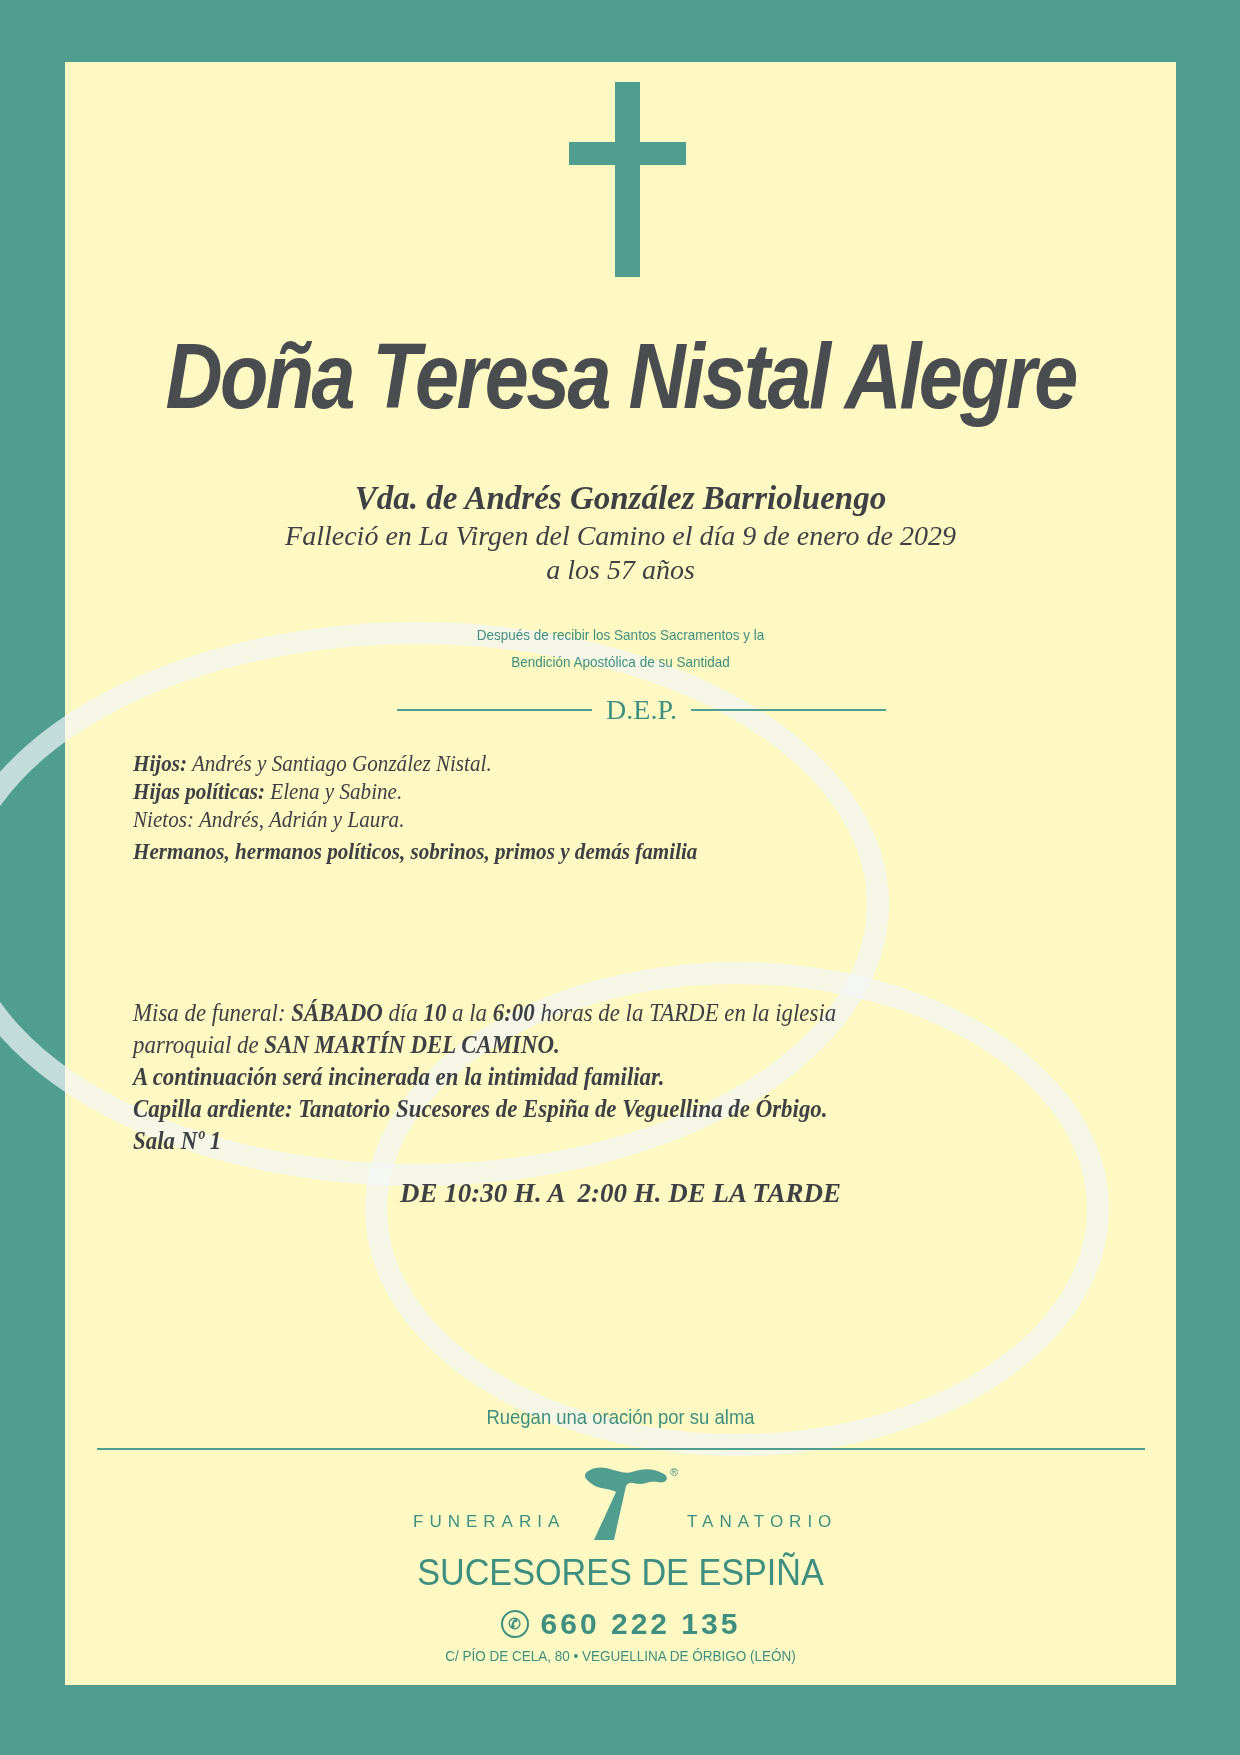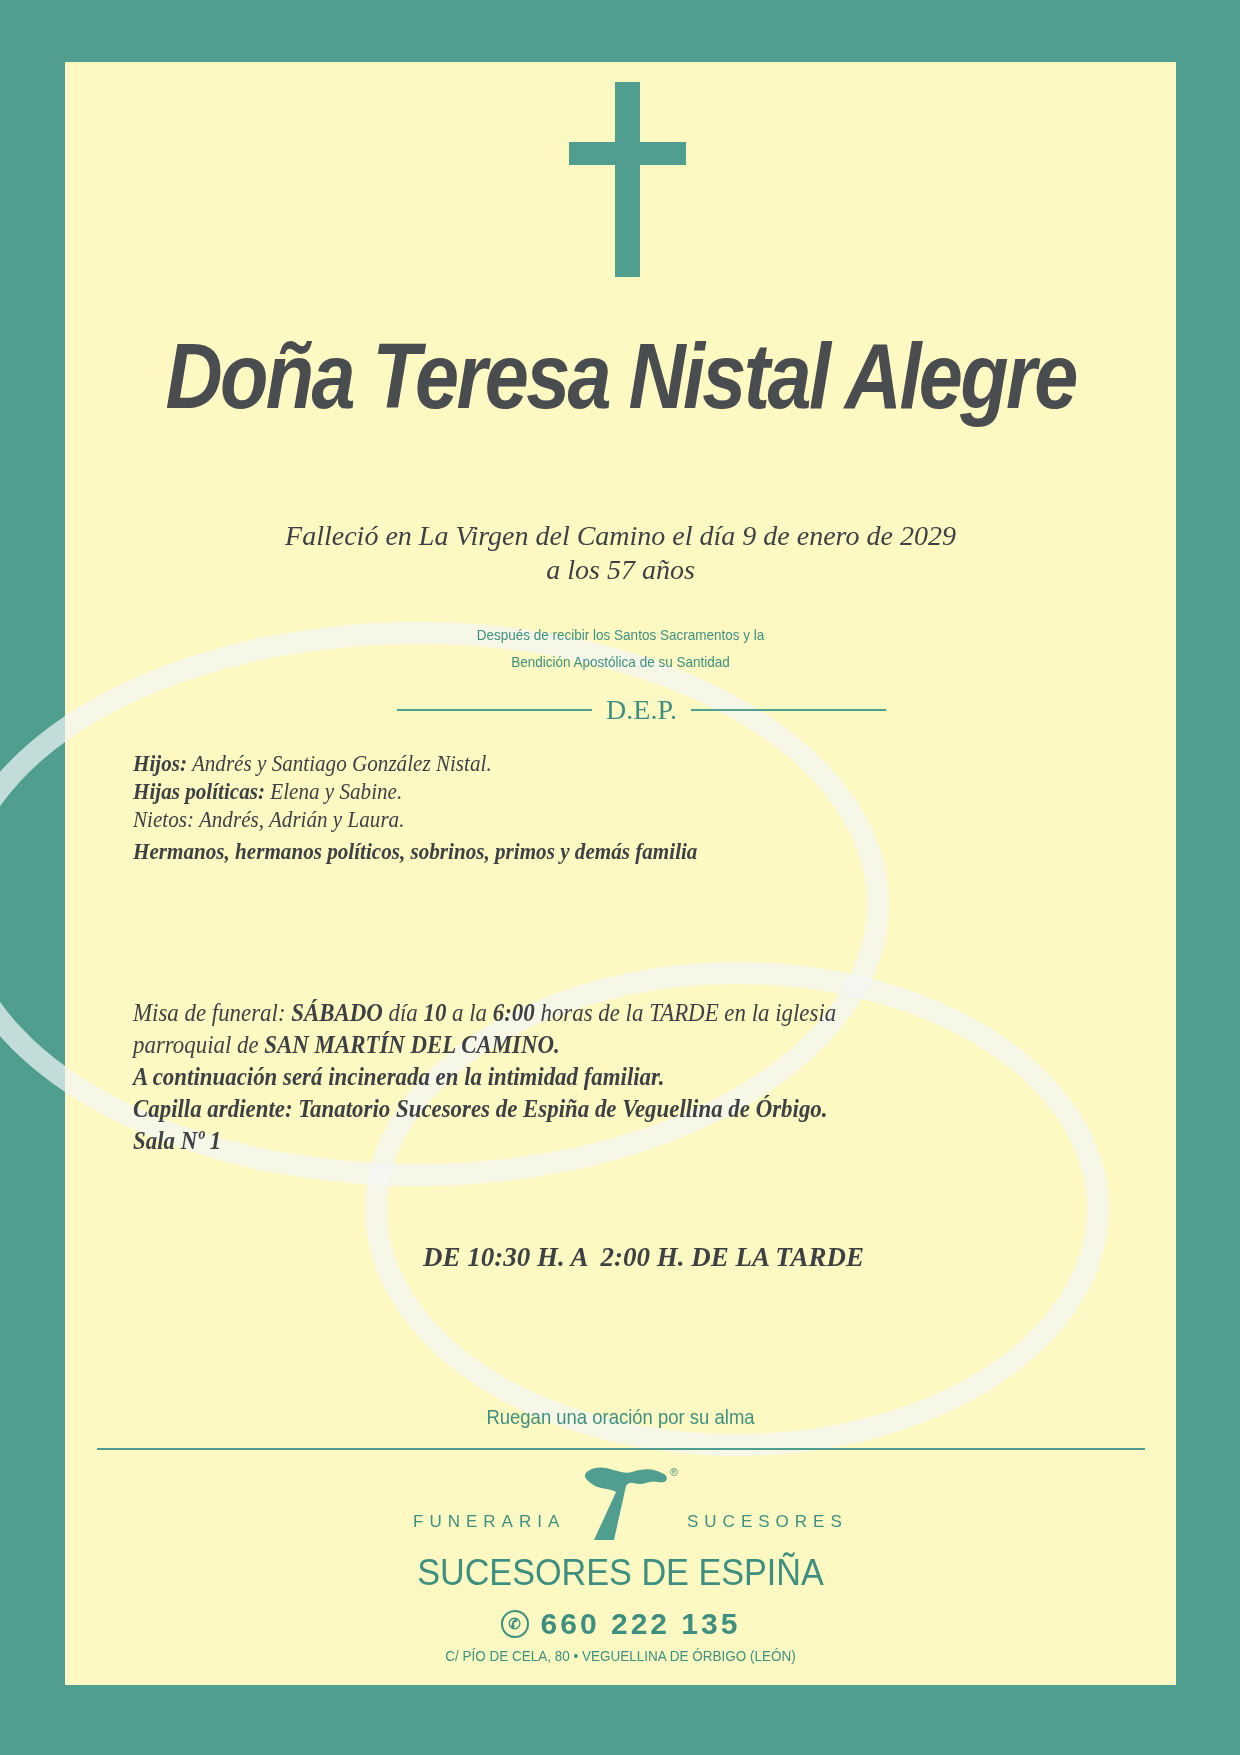--- a/index.html
+++ b/index.html
@@ -19,21 +19,21 @@
   .gs2{top:591px;}
   .dep-row{top:632px;display:flex;justify-content:center;align-items:center;padding-left:21px;}
   .dep-line{height:2px;width:195px;background:#4f9e90;}
   .dep{font-size:28px;color:#3f8f80;margin:0 14px;}
   .family{left:68px;font-style:italic;font-size:24px;color:#3e4144;transform:scaleX(0.88);transform-origin:left;white-space:nowrap;}
   .family b{font-weight:bold;}
   .f1{top:688px;} .f2{top:716px;} .f3{top:744px;} .f4{top:776px;}
   .misa{left:68px;font-style:italic;font-size:26px;color:#3e4144;transform:scaleX(0.88);transform-origin:left;white-space:nowrap;}
   .m1{top:936px;} .m2{top:968px;} .m3{top:1000px;} .m4{top:1032px;} .m5{top:1064px;}
   .recibe{font-style:italic;font-weight:bold;font-size:27px;color:#3e4144;white-space:pre;}
-  .r1{top:1134px;} .r2{top:1180px;margin-left:23px;} .r3{top:1194px;}
+  .r1{top:1134px;} .r2{top:1116px;} .r3{top:1194px;}
   .ruegan{top:1343px;font-family:"Liberation Sans",sans-serif;font-size:21px;color:#3f8f80;transform:scaleX(0.88);transform-origin:center;}
   .hr{left:32px;top:1386px;width:1048px;height:2px;background:#4f9e90;}
   .logo{left:505px;top:1400px;width:110px;height:82px;}
   .fun{top:1450px;font-family:"Liberation Sans",sans-serif;font-size:17px;letter-spacing:6px;color:#3f8f80;}
   .fun-l{left:348px;} .fun-r{left:622px;}
   .suc{top:1490px;font-family:"Liberation Sans",sans-serif;font-size:36px;color:#3f8f80;transform:scaleX(0.95);transform-origin:center;}
   .phone{top:1545px;display:flex;justify-content:center;align-items:center;font-family:"Liberation Sans",sans-serif;font-weight:bold;font-size:30px;letter-spacing:3px;color:#3f8f80;}
   .phone-ic{width:24px;height:24px;border:2px solid #3f8f80;border-radius:50%;margin-right:12px;display:flex;align-items:center;justify-content:center;font-size:15px;letter-spacing:0;}
   .addr{top:1585px;font-family:"Liberation Sans",sans-serif;font-size:15px;color:#3f8f80;transform:scaleX(0.9);transform-origin:center;}
   .wm{position:absolute;border:22px solid #f3f7f8;border-radius:50%;opacity:0.7;}
@@ -47,20 +47,21 @@
   <div class="wm" style="left:-120px;top:560px;width:900px;height:520px;"></div>
   <div class="wm" style="left:300px;top:900px;width:700px;height:450px;"></div>
 
   <div>
     <div class="cross-v"></div>
     <div class="cross-h"></div>
   </div>
 
   <div class="abs center title">Doña Teresa Nistal Alegre</div>
 
+  <div class="abs center sub1">Vda. de Andrés González Barrioluengo</div>
   <div class="abs center sub2">Falleció en La Virgen del Camino el día 9 de enero de 2029</div>
   <div class="abs center sub3">a los 57 años</div>
 
   <div class="abs center green-small gs1">Después de recibir los Santos Sacramentos y la</div>
   <div class="abs center green-small gs2">Bendición Apostólica de su Santidad</div>
 
   <div class="abs center dep-row">
     <div class="dep-line"></div>
     <span class="dep">D.E.P.</span>
     <div class="dep-line"></div>
@@ -81,21 +82,21 @@
 
   <div class="abs center ruegan">Ruegan una oración por su alma</div>
   <div class="abs hr"></div>
 
   <svg class="abs logo" viewBox="0 0 110 82">
     <path d="M20 8 C35 0 50 14 62 10 C74 6 84 6 94 12 C100 16 96 22 88 20 C80 18 76 22 70 22 C64 22 60 18 56 24 L44 78 L24 78 L46 30 C40 26 30 28 22 22 C14 16 12 12 20 8 Z" fill="#4f9e90"></path>
     <text x="100" y="14" font-size="11" fill="#3f8f80" font-family="Liberation Sans, sans-serif">®</text>
   </svg>
 
   <div class="abs fun fun-l">FUNERARIA</div>
-  <div class="abs fun fun-r">SUCESORES</div>
+  <div class="abs fun fun-r">TANATORIO</div>
   <div class="abs center suc">SUCESORES DE ESPIÑA</div>
 
   <div class="abs center phone">
     <span class="phone-ic">✆</span>
     <span>660 222 135</span>
   </div>
   <div class="abs center addr">C/ PÍO DE CELA, 80 • VEGUELLINA DE ÓRBIGO (LEÓN)</div>
 </div>
 
 </body></html>

